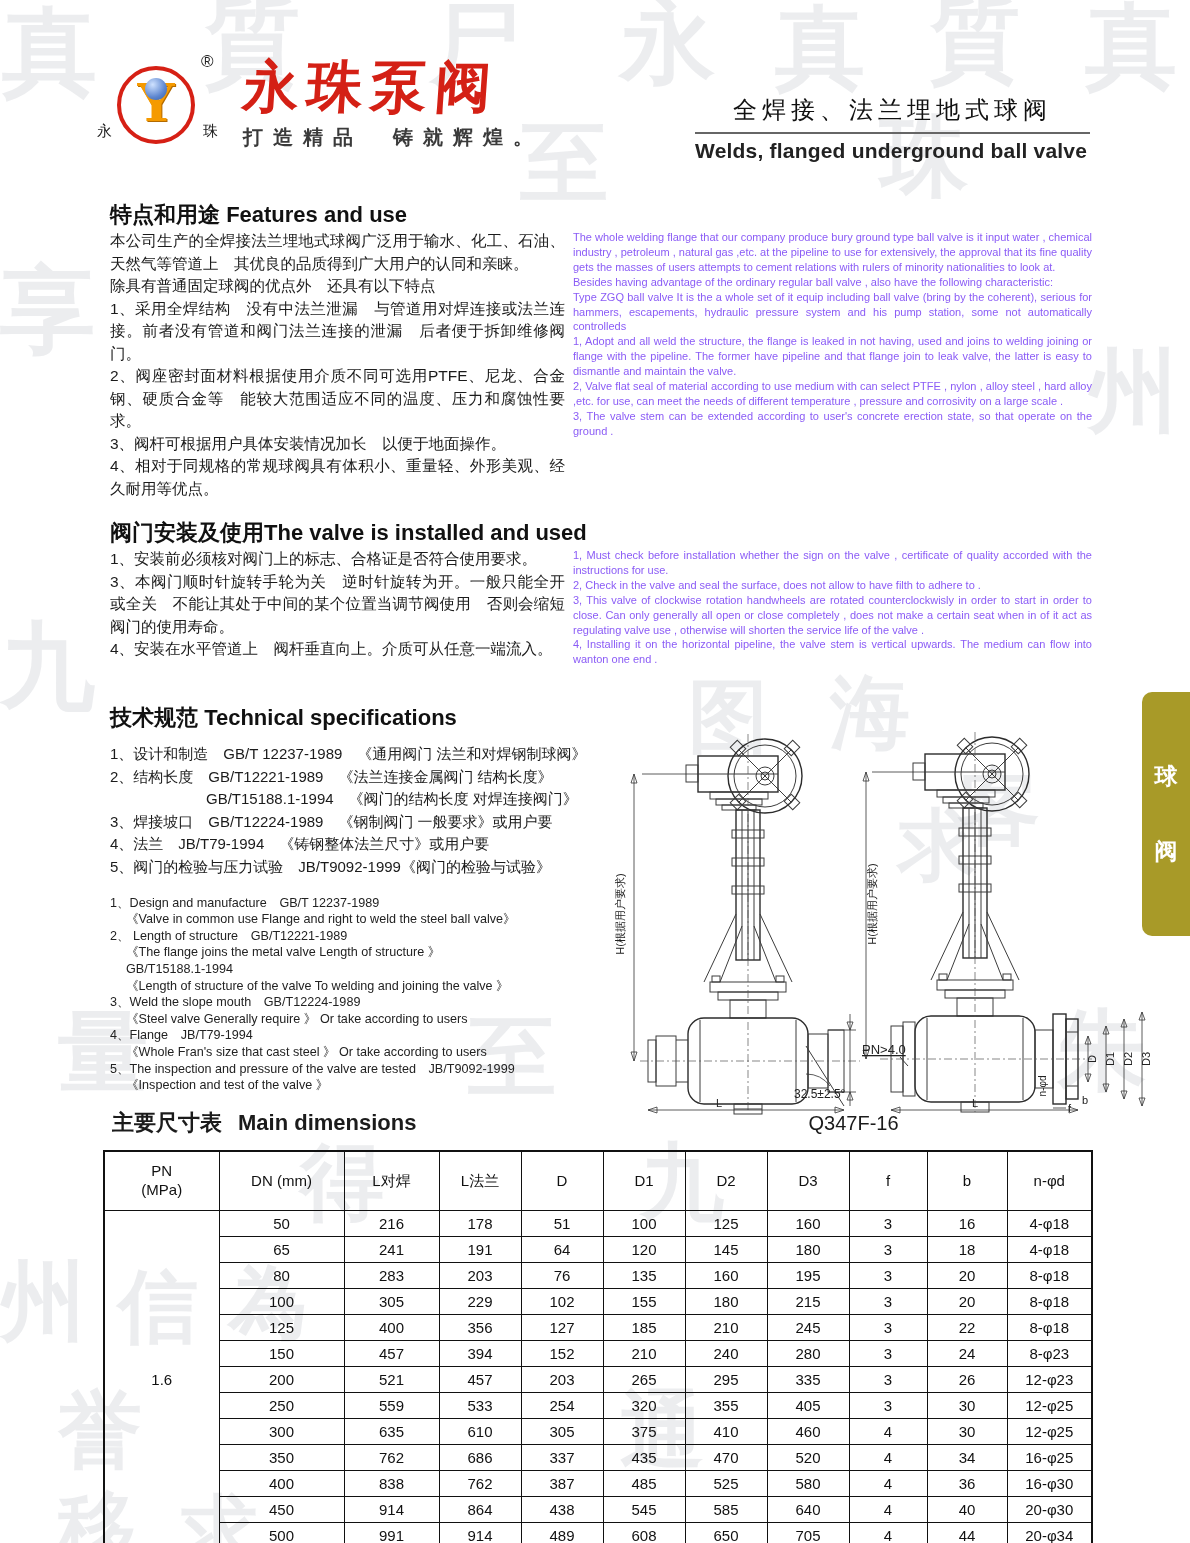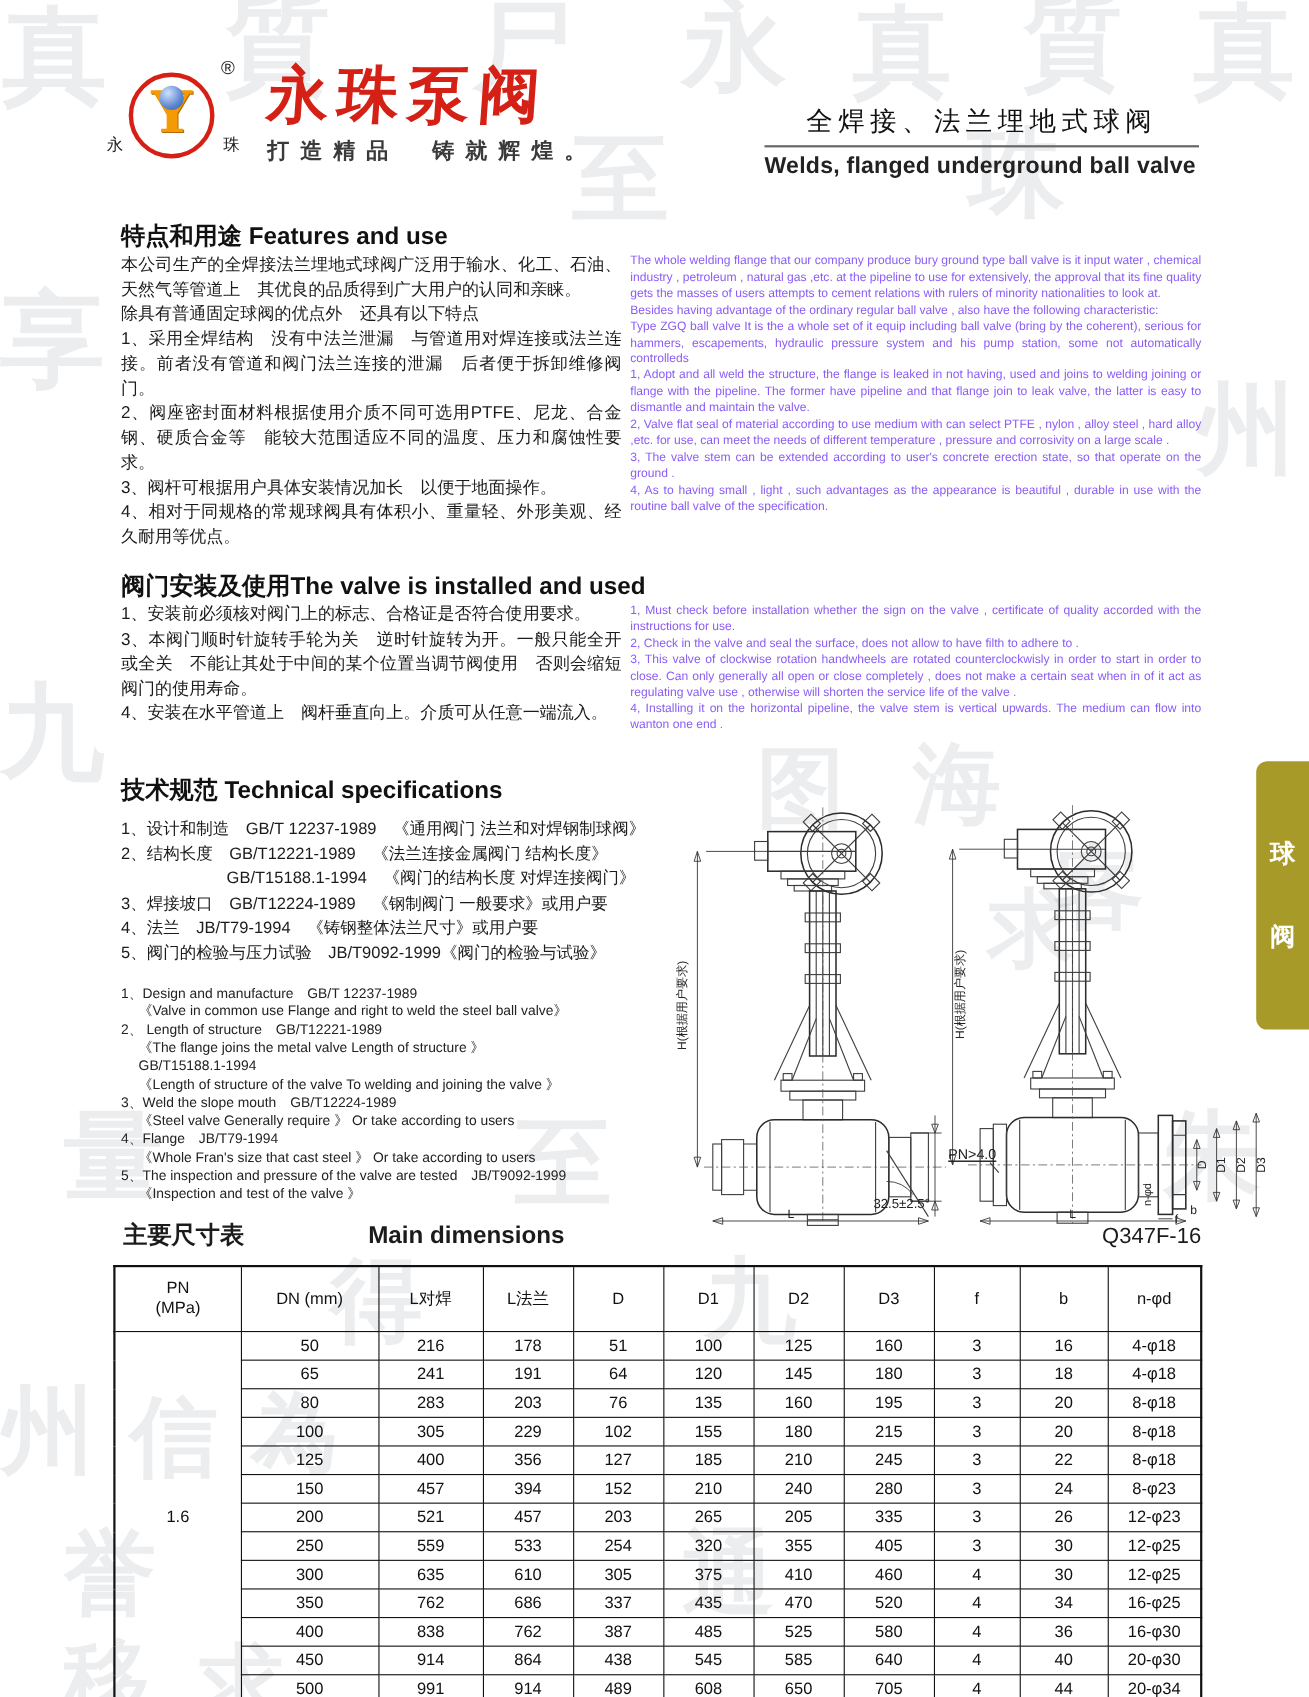--- a/index.html
+++ b/index.html
@@ -60,21 +60,21 @@
   .dcl{stroke:#555;stroke-width:0.7;stroke-dasharray:8 3 2 3;fill:none;}
   .ddim{stroke:#333;stroke-width:0.8;fill:none;}
 
   
   .side-tab{left:1142px;top:692px;width:48px;height:244px;background:#a89a28;
             border-radius:10px 0 0 10px;display:flex;flex-direction:column;align-items:center;
             justify-content:center;gap:44px;}
   .side-tab span{color:#fff;font-size:23px;font-weight:bold;}
 
   
-  .dim-heading{left:112px;top:1108px;width:980px;display:flex;align-items:baseline;justify-content:space-between;}
+  .dim-heading{left:112px;top:1108px;width:980px;display:flex;align-items:baseline;}
   .dh-zh{font-size:22px;font-weight:bold;}
   .dh-en{font-size:22px;font-weight:bold;margin-left:16px;}
   .dh-model{font-size:20px;margin-left:392px;}
 
   
   .table-wrap{left:103px;top:1150px;width:988px;}
   table.dims{border-collapse:collapse;width:988px;table-layout:fixed;border:2px solid #111;}
   table.dims th,table.dims td{border:1px solid #111;text-align:center;font-weight:normal;
       font-size:15px;color:#111;padding:0;}
   table.dims thead th{height:58px;line-height:1.25;}
@@ -152,21 +152,20 @@
         <p>3、阀杆可根据用户具体安装情况加长　以便于地面操作。</p>
         <p>4、相对于同规格的常规球阀具有体积小、重量轻、外形美观、经久耐用等优点。</p>
       </div>
       <div class="col-en">
         <p>The whole welding flange that our company produce bury ground type ball valve is it input water , chemical industry , petroleum , natural gas ,etc. at the pipeline to use for extensively, the approval that its fine quality gets the masses of users attempts to cement relations with rulers of minority nationalities to look at.</p>
         <p>Besides having advantage of the ordinary regular ball valve , also have the following characteristic:</p>
         <p>Type ZGQ  ball valve It is the a whole set of it equip including ball valve (bring by the coherent), serious for hammers, escapements, hydraulic pressure system and his pump station, some not automatically controlleds</p>
         <p>1, Adopt and all weld the structure, the flange is leaked in not having, used and joins to welding joining or flange with the pipeline. The former have pipeline and that flange join to leak valve, the latter is easy to dismantle and maintain the valve.</p>
         <p>2, Valve flat seal of material according to use medium with can select PTFE , nylon , alloy steel , hard alloy ,etc. for use, can meet the needs of different temperature , pressure and corrosivity on a large scale .</p>
         <p>3, The valve stem can be extended according to user's concrete erection state, so that operate on the ground .</p>
-        <p>4, As to having small , light , such advantages as the appearance is beautiful , durable in use with the routine ball valve of the specification.</p>
       </div>
     </div>
   </div>
 
   <div class="layer sec2">
     <h2 class="sec-title">
       <span class="kai">阀门安装及使用</span><span>The valve is installed and used</span>
     </h2>
     <div class="two-col">
       <div class="col-zh">
@@ -506,21 +505,21 @@
             <td>3</td>
             <td>24</td>
             <td>8-φ23</td>
           </tr>
           <tr>
             <td>200</td>
             <td>521</td>
             <td>457</td>
             <td>203</td>
             <td>265</td>
-            <td>205</td>
+            <td>295</td>
             <td>335</td>
             <td>3</td>
             <td>26</td>
             <td>12-φ23</td>
           </tr>
           <tr>
             <td>250</td>
             <td>559</td>
             <td>533</td>
             <td>254</td>

